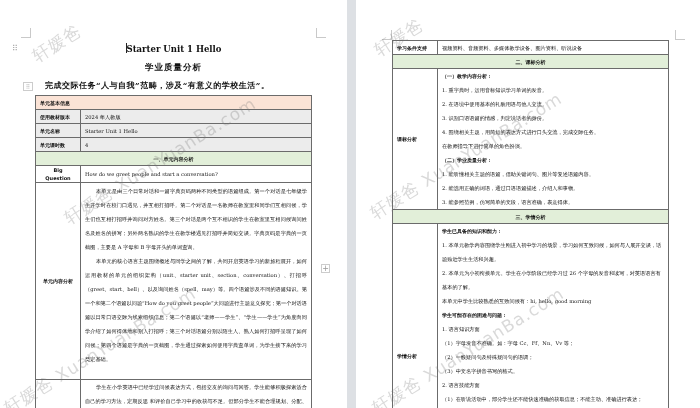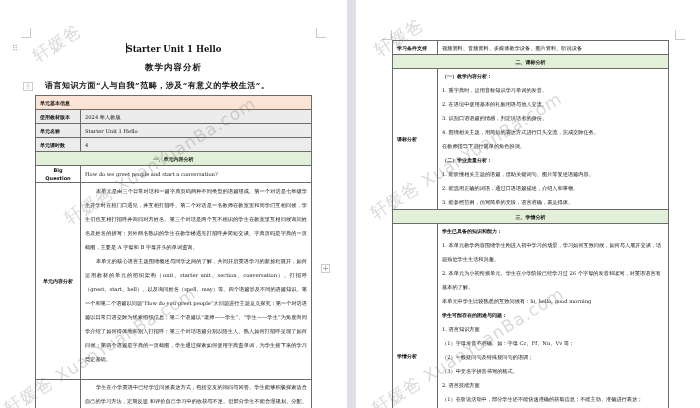--- a/index.html
+++ b/index.html
@@ -36,22 +36,22 @@
 </head>
 <body>
 
 <div class="page page-left">
   <div class="corner" style="left:21px;top:28px;border-width:0 1px 1px 0;"></div>
   <div class="corner" style="left:316px;top:28px;border-width:0 0 1px 1px;"></div>
   <div class="drag-handle" style="left:12px;top:45px;">⠿</div>
   <div class="para-mark" style="left:23px;top:82px;">⠿</div>
 
   <div class="doc-title"><span class="cursor"></span><span>Starter Unit 1 Hello</span></div>
-  <div class="doc-subtitle">教学内容分析</div>
-  <div class="doc-theme">语言知识方面“人与自我”范畴，涉及“有意义的学校生活”。</div>
+  <div class="doc-subtitle">学业质量分析</div>
+  <div class="doc-theme">完成交际任务“人与自我”范畴，涉及“有意义的学校生活”。</div>
 
   <table class="doc" style="left:35px;top:95px;width:276px;">
     <colgroup>
         <col style="width:45px">
         <col style="width:231px">
       </colgroup>
     <tbody>
         <tr style="height:14px" class="hdr-peach">
       <td colspan="2" class="lbl">单元基本信息</td>
     </tr>

